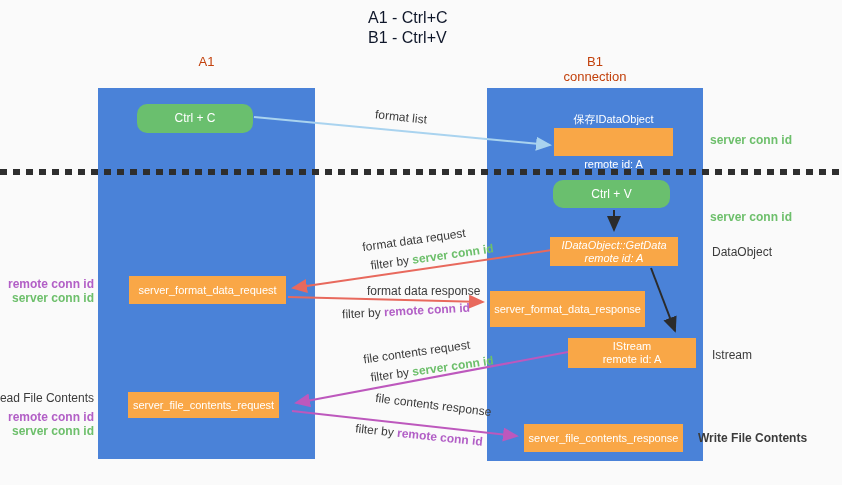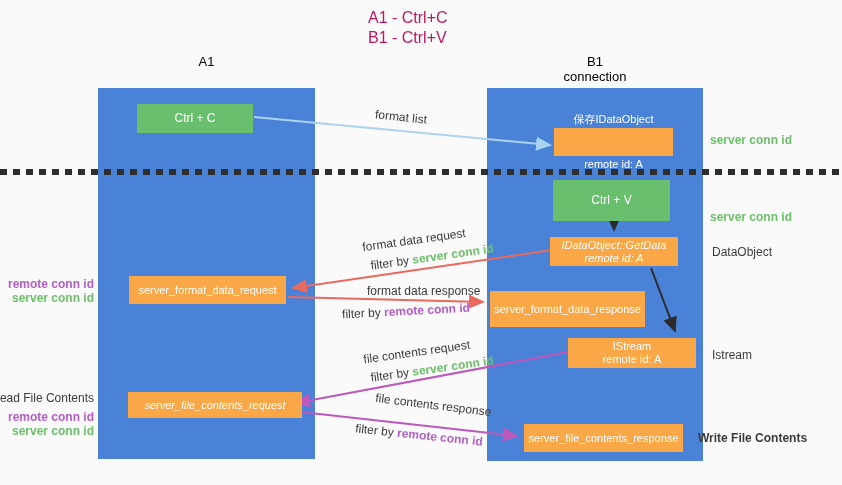--- a/index.html
+++ b/index.html
@@ -4,40 +4,40 @@
 <style>
   html,body{margin:0;padding:0;}
   .canvas{
     position:relative; width:842px; height:485px;
     background:#fafafa; overflow:hidden;
     font-family:"Liberation Sans", sans-serif;
     color:#3b3b3b;
   }
   .title{
     position:absolute; left:368px; top:8px;
-    font-size:16px; line-height:20px; color:#be185d;
+    font-size:16px; line-height:20px; color:#0f172a;
   }
   .col-header{
     position:absolute; top:54px; text-align:center;
-    font-size:13px; line-height:15px; color:#000000;
+    font-size:13px; line-height:15px; color:#c2410c;
   }
   .col{
     position:absolute; top:88px; background:#4a82d8; z-index:1;
   }
   .dashline{
     position:absolute; left:0; top:169px; width:842px; height:6px; z-index:4;
     background:repeating-linear-gradient(90deg,#2e2e2e 0 7px,transparent 7px 13px);
   }
   .node{
     position:absolute; z-index:3; display:flex; flex-direction:column;
     align-items:center; justify-content:center;
     color:#fff; text-align:center; font-size:11px; line-height:13px;
     white-space:nowrap;
   }
-  .green{background:#6abf6e; font-size:12px;}
+  .green{background:#6abf6e; font-size:12px;border-radius:10px;}
   .orange{background:#f9a747;}
   .lbl{position:absolute; z-index:5; white-space:nowrap; font-size:12px; color:#3b3b3b;}
   .grn{color:#6dbf6b; font-weight:bold;}
   .pur{color:#b25fc6; font-weight:bold;}
   .right-edge{right:748px; text-align:right;}
   svg.arrows{position:absolute; left:0; top:0; z-index:2; pointer-events:none;}
 </style>
 </head>
 <body>
 
@@ -87,21 +87,21 @@
 
   <div class="node green" style="left:137px; top:104px; width:116px; height:29px;">
     <span>Ctrl + C</span>
   </div>
 
   <div class="node orange" style="left:554px; top:128px; width:119px; height:28px;gap:32px;">
     <span>保存IDataObject</span>
     <span>remote id: A</span>
   </div>
 
-  <div class="node green" style="left:553px; top:180px; width:117px; height:41px;">
+  <div class="node green" style="left:553px; top:180px; width:117px; height:28px;">
     <span>Ctrl + V</span>
   </div>
 
   <div class="node orange" style="left:550px; top:237px; width:128px; height:29px;font-style:italic;">
     <span>IDataObject::GetData</span>
     <span>remote id: A</span>
   </div>
 
   <div class="node orange" style="left:129px; top:276px; width:157px; height:28px;">
     <span>server_format_data_request</span>
@@ -109,21 +109,21 @@
 
   <div class="node orange" style="left:490px; top:291px; width:155px; height:36px;">
     <span>server_format_data_response</span>
   </div>
 
   <div class="node orange" style="left:568px; top:338px; width:128px; height:30px;">
     <span>IStream</span>
     <span>remote id: A</span>
   </div>
 
-  <div class="node orange" style="left:128px; top:392px; width:174px; height:26px;font-style:italic;">
+  <div class="node orange" style="left:128px; top:392px; width:151px; height:26px;">
     <span>server_file_contents_request</span>
   </div>
 
   <div class="node orange" style="left:524px; top:424px; width:159px; height:28px;">
     <span>server_file_contents_response</span>
   </div>
 
   <div class="lbl pur right-edge" style="top:277px;">remote conn id</div>
   <div class="lbl grn right-edge" style="top:291px;">server conn id</div>
   <div class="lbl right-edge" style="top:391px;">Read File Contents</div>

